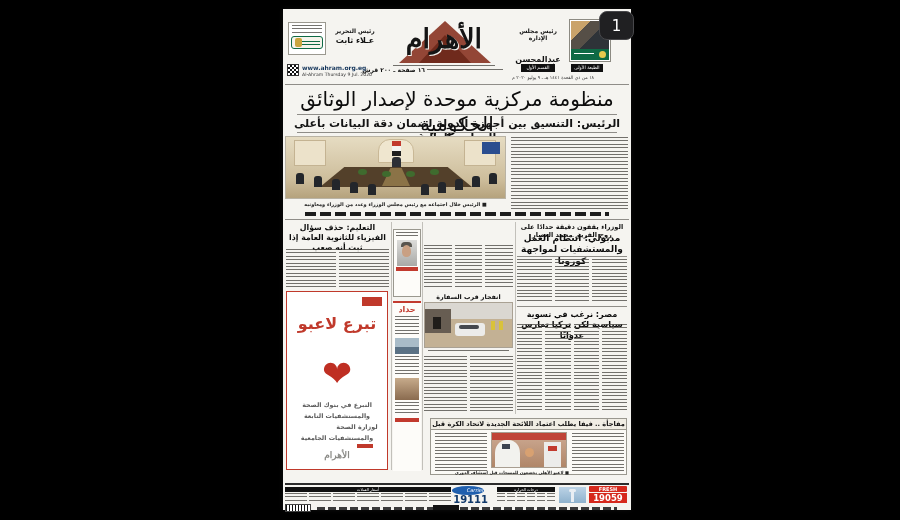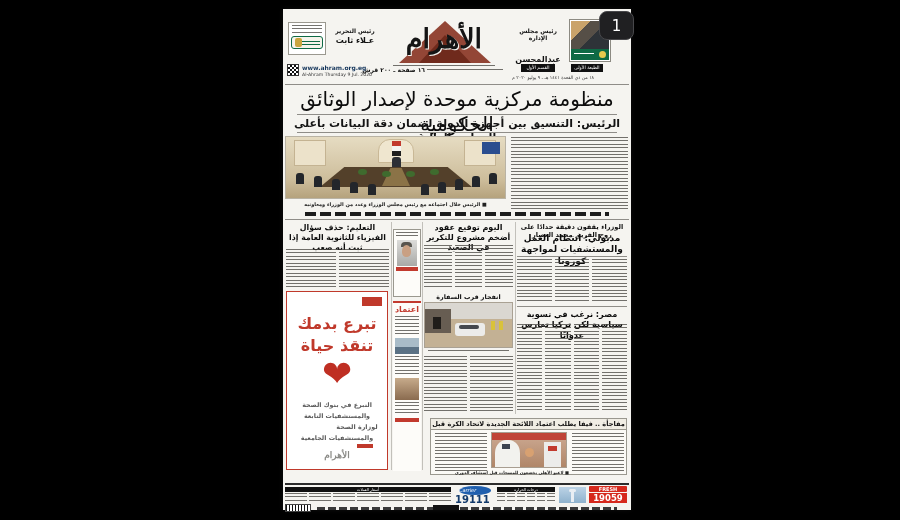--- a/index.html
+++ b/index.html
@@ -138,21 +138,21 @@
   .swab .ppe{left:3px;top:7px;width:25px;height:29px;background:#f2f2ee;border-radius:45% 45% 0 0;}
   .swab .vis{left:10px;top:11px;width:8px;height:5px;background:#3c4450;}
   .swab .head2{left:33px;top:15px;width:9px;height:9px;background:#d8a171;border-radius:50%;}
   .swab .shirt{left:52px;top:9px;width:17px;height:27px;background:#ececea;}
   .swab .mark{left:56px;top:13px;width:9px;height:5px;background:#c23a2e;}
   .fifaCap{left:58px;top:51px;width:80px;text-align:center;font-size:4.2px;font-weight:bold;color:#222;white-space:nowrap;}
   
   .ruleFoot{left:2px;top:474px;width:344px;height:2px;background:#2c2c2c;}
   .fxHead{left:2px;top:478px;width:166px;height:5px;background:#101010;color:#fff;font-size:3.8px;text-align:center;line-height:5px;}
   .fxGrid{left:2px;top:484px;width:166px;height:10px;grid-template-columns:repeat(7,1fr);gap:2px;}
-  .carrier{left:172px;top:477px;width:40px;text-align:left;}
+  .carrier{left:165px;top:477px;width:40px;text-align:right;}
   .cOval{position:static;display:block;width:32px;height:9px;margin:0 auto;background:#1f5fae;border-radius:50%;
          color:#fff;font-size:5px;line-height:9px;font-style:italic;direction:ltr;}
   .cNum{position:static;display:block;font-size:10px;font-weight:bold;color:#123a6b;direction:ltr;line-height:1;}
   .wxHead{left:214px;top:478px;width:58px;height:5px;background:#101010;color:#fff;font-size:3.8px;text-align:center;line-height:5px;}
   .wxGrid{left:214px;top:484px;width:58px;height:10px;grid-template-columns:repeat(6,1fr);gap:2px;}
   .tower{left:276px;top:478px;width:27px;height:16px;background:linear-gradient(#bcd3e6,#8fb2cd);overflow:hidden;}
   .tower i{position:absolute;left:12px;bottom:1px;width:3px;height:11px;background:#e9eef3;}
   .tower b{position:absolute;left:10px;top:2px;width:7px;height:3px;background:#e9eef3;border-radius:2px;}
   .fresh{left:306px;top:477px;width:38px;direction:ltr;}
   .freshTop{position:static;display:block;background:#d6281c;color:#fff;font-size:5px;font-weight:bold;text-align:center;height:6px;line-height:6px;border-radius:1px;}
@@ -256,21 +256,20 @@
     </div>
     <div class="rule rRule2"></div>
     <div class="turkey">مصر: نرغب في تسوية سياسية لكن تركيا تمارس عدوانًا</div>
     <div class="rBody2 cols">
       <div class="ft"></div>
       <div class="ft"></div>
       <div class="ft"></div>
       <div class="ft"></div>
     </div>
 
-    <div class="refinery">اليوم توقيع عقود أضخم مشروع للتكرير في الصعيد</div>
     <div class="cBody1 cols">
       <div class="ft"></div>
       <div class="ft"></div>
       <div class="ft"></div>
     </div>
     <div class="mogHead">انفجار قرب السفارة القطرية بمقديشو</div>
     <div class="mogPhoto">
       <div class="sky"></div>
       <div class="bld"></div>
       <div class="door"></div>
@@ -287,39 +286,38 @@
 
     <div class="nBox1">
       <span class="t ft"></span>
       <span class="portrait">
           <b></b>
           <i></i>
         </span>
       <span class="rc redchip"></span>
     </div>
     <div class="nBox2">
-      <span class="today">اعتماد</span>
+      <span class="today">حداد</span>
       <span class="t ft"></span>
       <span class="nP1"></span>
       <span class="t ft"></span>
       <span class="nP2"></span>
       <span class="t2 ft"></span>
       <span class="rc redchip" style="position:static;display:block;"></span>
     </div>
 
     <div class="edu">التعليم: حذف سؤال الفيزياء للثانوية العامة إذا ثبت أنه صعب</div>
     <div class="lBody cols">
       <div class="ft"></div>
       <div class="ft"></div>
     </div>
 
     <div class="blood">
       <div class="chip"></div>
-      <div class="b1">تبرع بدمك</div>
-      <div class="b2">تنقذ حياة</div>
+      <div class="b1">تبرع لاعبو</div>
       <div class="heart">❤</div>
       <div class="lines">
         <span style="position:static;display:block;">التبرع في بنوك الصحة</span>
         <span style="position:static;display:block;">والمستشفيات التابعة</span>
         <span style="position:static;display:block;margin-left:40px;">لوزارة الصحة</span>
         <span style="position:static;display:block;">والمستشفيات الجامعية</span>
       </div>
       <div class="chip2"></div>
       <div class="brand">الأهرام</div>
     </div>

